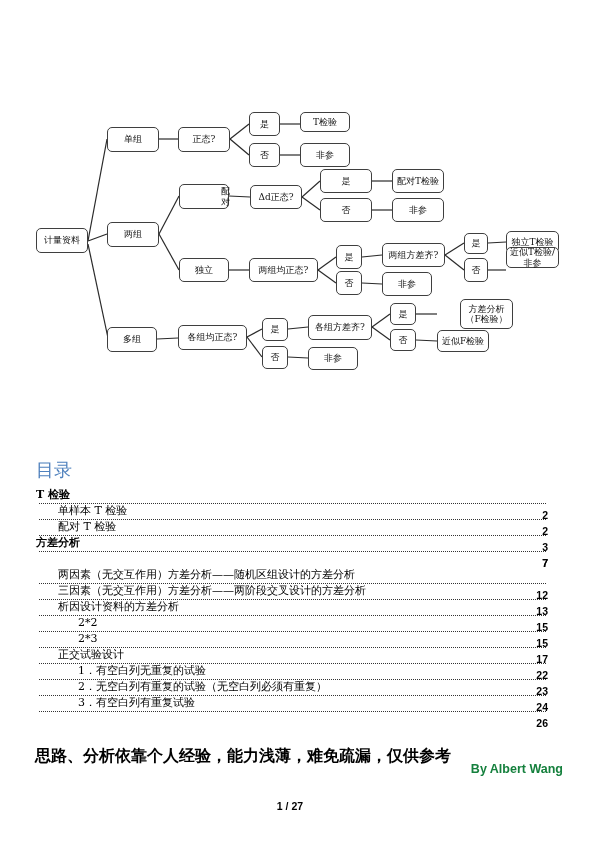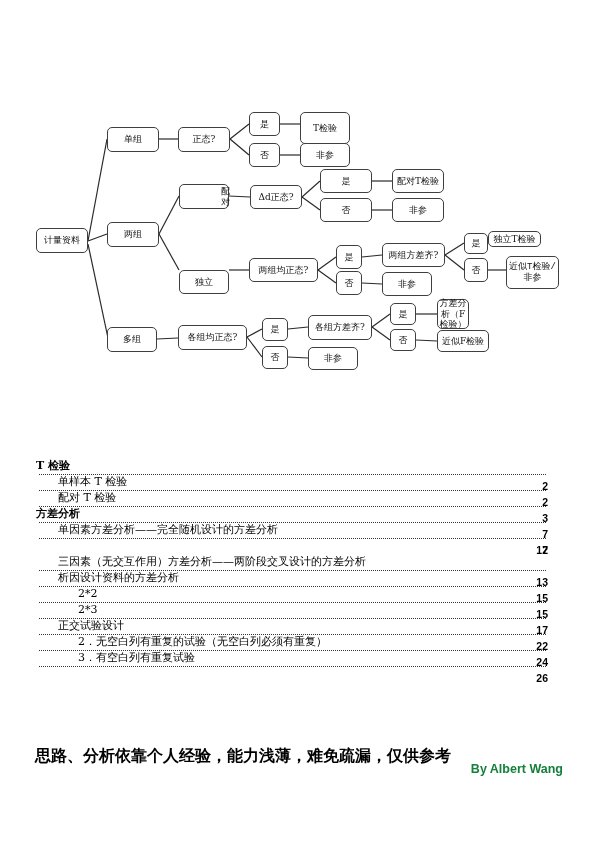--- a/index.html
+++ b/index.html
@@ -88,52 +88,53 @@
         <line x1="416" y1="314" x2="437" y2="314"></line>
         <line x1="416" y1="340" x2="437" y2="341"></line>
       </g>
     </svg>
 
     <div class="fc-node" style="left:36px;top:228px;width:52px;height:25px;">计量资料</div>
     <div class="fc-node" style="left:107px;top:127px;width:52px;height:25px;">单组</div>
     <div class="fc-node" style="left:178px;top:127px;width:52px;height:25px;">正态?</div>
     <div class="fc-node" style="left:249px;top:112px;width:31px;height:24px;">是</div>
     <div class="fc-node" style="left:249px;top:143px;width:31px;height:24px;">否</div>
-    <div class="fc-node" style="left:300px;top:112px;width:50px;height:32px;">T检验</div>
+    <div class="fc-node" style="left:300px;top:112px;width:50px;height:20px;">T检验</div>
     <div class="fc-node" style="left:300px;top:143px;width:50px;height:24px;">非参</div>
     <div class="fc-node" style="left:179px;top:184px;width:50px;height:25px;padding-left:44px;">配对</div>
     <div class="fc-node" style="left:250px;top:185px;width:52px;height:24px;">Δd正态?</div>
     <div class="fc-node" style="left:320px;top:169px;width:52px;height:24px;">是</div>
     <div class="fc-node" style="left:320px;top:198px;width:52px;height:24px;">否</div>
     <div class="fc-node" style="left:392px;top:169px;width:52px;height:24px;">配对T检验</div>
     <div class="fc-node" style="left:392px;top:198px;width:52px;height:24px;">非参</div>
     <div class="fc-node" style="left:107px;top:222px;width:52px;height:25px;">两组</div>
-    <div class="fc-node" style="left:179px;top:258px;width:50px;height:24px;margin-top:12px;">独立</div>
+    <div class="fc-node" style="left:179px;top:258px;width:50px;height:24px;">独立</div>
     <div class="fc-node" style="left:249px;top:258px;width:69px;height:24px;">两组均正态?</div>
     <div class="fc-node" style="left:336px;top:245px;width:26px;height:24px;">是</div>
     <div class="fc-node" style="left:336px;top:271px;width:26px;height:24px;">否</div>
     <div class="fc-node" style="left:382px;top:243px;width:63px;height:24px;">两组方差齐?</div>
     <div class="fc-node" style="left:382px;top:272px;width:50px;height:24px;">非参</div>
     <div class="fc-node" style="left:464px;top:233px;width:24px;height:21px;">是</div>
     <div class="fc-node" style="left:464px;top:258px;width:24px;height:24px;">否</div>
-    <div class="fc-node" style="left:488px;top:231px;width:53px;height:16px;">独立T检验</div>
-    <div class="fc-node" style="left:506px;top:256px;width:53px;height:33px;font-family:Liberation Mono, monospace;">近似T检验/非参</div>
+    <div class="fc-node" style="left:506px;top:231px;width:53px;height:22px;">独立T检验</div>
+    <div class="fc-node" style="left:506px;top:247px;width:53px;height:21px;">近似T检验/非参</div>
     <div class="fc-node" style="left:107px;top:327px;width:50px;height:25px;">多组</div>
     <div class="fc-node" style="left:178px;top:325px;width:69px;height:25px;">各组均正态?</div>
     <div class="fc-node" style="left:262px;top:318px;width:26px;height:23px;">是</div>
     <div class="fc-node" style="left:262px;top:346px;width:26px;height:23px;">否</div>
     <div class="fc-node" style="left:308px;top:315px;width:64px;height:25px;">各组方差齐?</div>
     <div class="fc-node" style="left:308px;top:347px;width:50px;height:23px;">非参</div>
     <div class="fc-node" style="left:390px;top:303px;width:26px;height:22px;">是</div>
     <div class="fc-node" style="left:390px;top:329px;width:26px;height:22px;">否</div>
-    <div class="fc-node" style="left:437px;top:299px;width:32px;height:30px;">方差分析（F检验）</div>
+    <div class="fc-node" style="left:460px;top:299px;width:53px;height:30px;">方差分析（F检验）</div>
     <div class="fc-node" style="left:437px;top:330px;width:52px;height:22px;">近似F检验</div>
   </div>
 
   <div class="toc">
+    <div class="toc-heading">目录</div>
 
     <div class="toc-row lv1">
       <span class="lbl">T 检验</span>
       <span class="dots"></span>
       <span class="pg">2</span>
     </div>
     <div class="toc-row lv2">
       <span class="lbl">单样本 T 检验</span>
       <span class="dots"></span>
       <span class="pg">2</span>
@@ -142,25 +143,25 @@
       <span class="lbl">配对 T 检验</span>
       <span class="dots"></span>
       <span class="pg">3</span>
     </div>
     <div class="toc-row lv1">
       <span class="lbl">方差分析</span>
       <span class="dots"></span>
       <span class="pg">7</span>
     </div>
     <div class="toc-row lv2">
-      <span class="lbl">单因素方差分析——完全随机设计的方差分析</span>
       <span class="dots"></span>
       <span class="pg">7</span>
     </div>
     <div class="toc-row lv2">
+      <span class="lbl">两因素（无交互作用）方差分析——随机区组设计的方差分析</span>
       <span class="dots"></span>
       <span class="pg">12</span>
     </div>
     <div class="toc-row lv2">
       <span class="lbl">三因素（无交互作用）方差分析——两阶段交叉设计的方差分析</span>
       <span class="dots"></span>
       <span class="pg">13</span>
     </div>
     <div class="toc-row lv2">
       <span class="lbl">析因设计资料的方差分析</span>
@@ -176,27 +177,33 @@
       <span class="lbl">2*3</span>
       <span class="dots"></span>
       <span class="pg">17</span>
     </div>
     <div class="toc-row lv2">
       <span class="lbl">正交试验设计</span>
       <span class="dots"></span>
       <span class="pg">22</span>
     </div>
     <div class="toc-row lv3">
+      <span class="lbl">1．有空白列无重复的试验</span>
+      <span class="dots"></span>
+      <span class="pg">23</span>
+    </div>
+    <div class="toc-row lv3">
       <span class="lbl">2．无空白列有重复的试验（无空白列必须有重复）</span>
       <span class="dots"></span>
       <span class="pg">24</span>
     </div>
     <div class="toc-row lv3">
       <span class="lbl">3．有空白列有重复试验</span>
       <span class="dots"></span>
       <span class="pg">26</span>
     </div>
   </div>
 
   <div class="footnote">思路、分析依靠个人经验，能力浅薄，难免疏漏，仅供参考</div>
   <div class="author">By Albert Wang</div>
+  <div class="pagenum">1 / 27</div>
 
 </div>
 
 </body></html>

